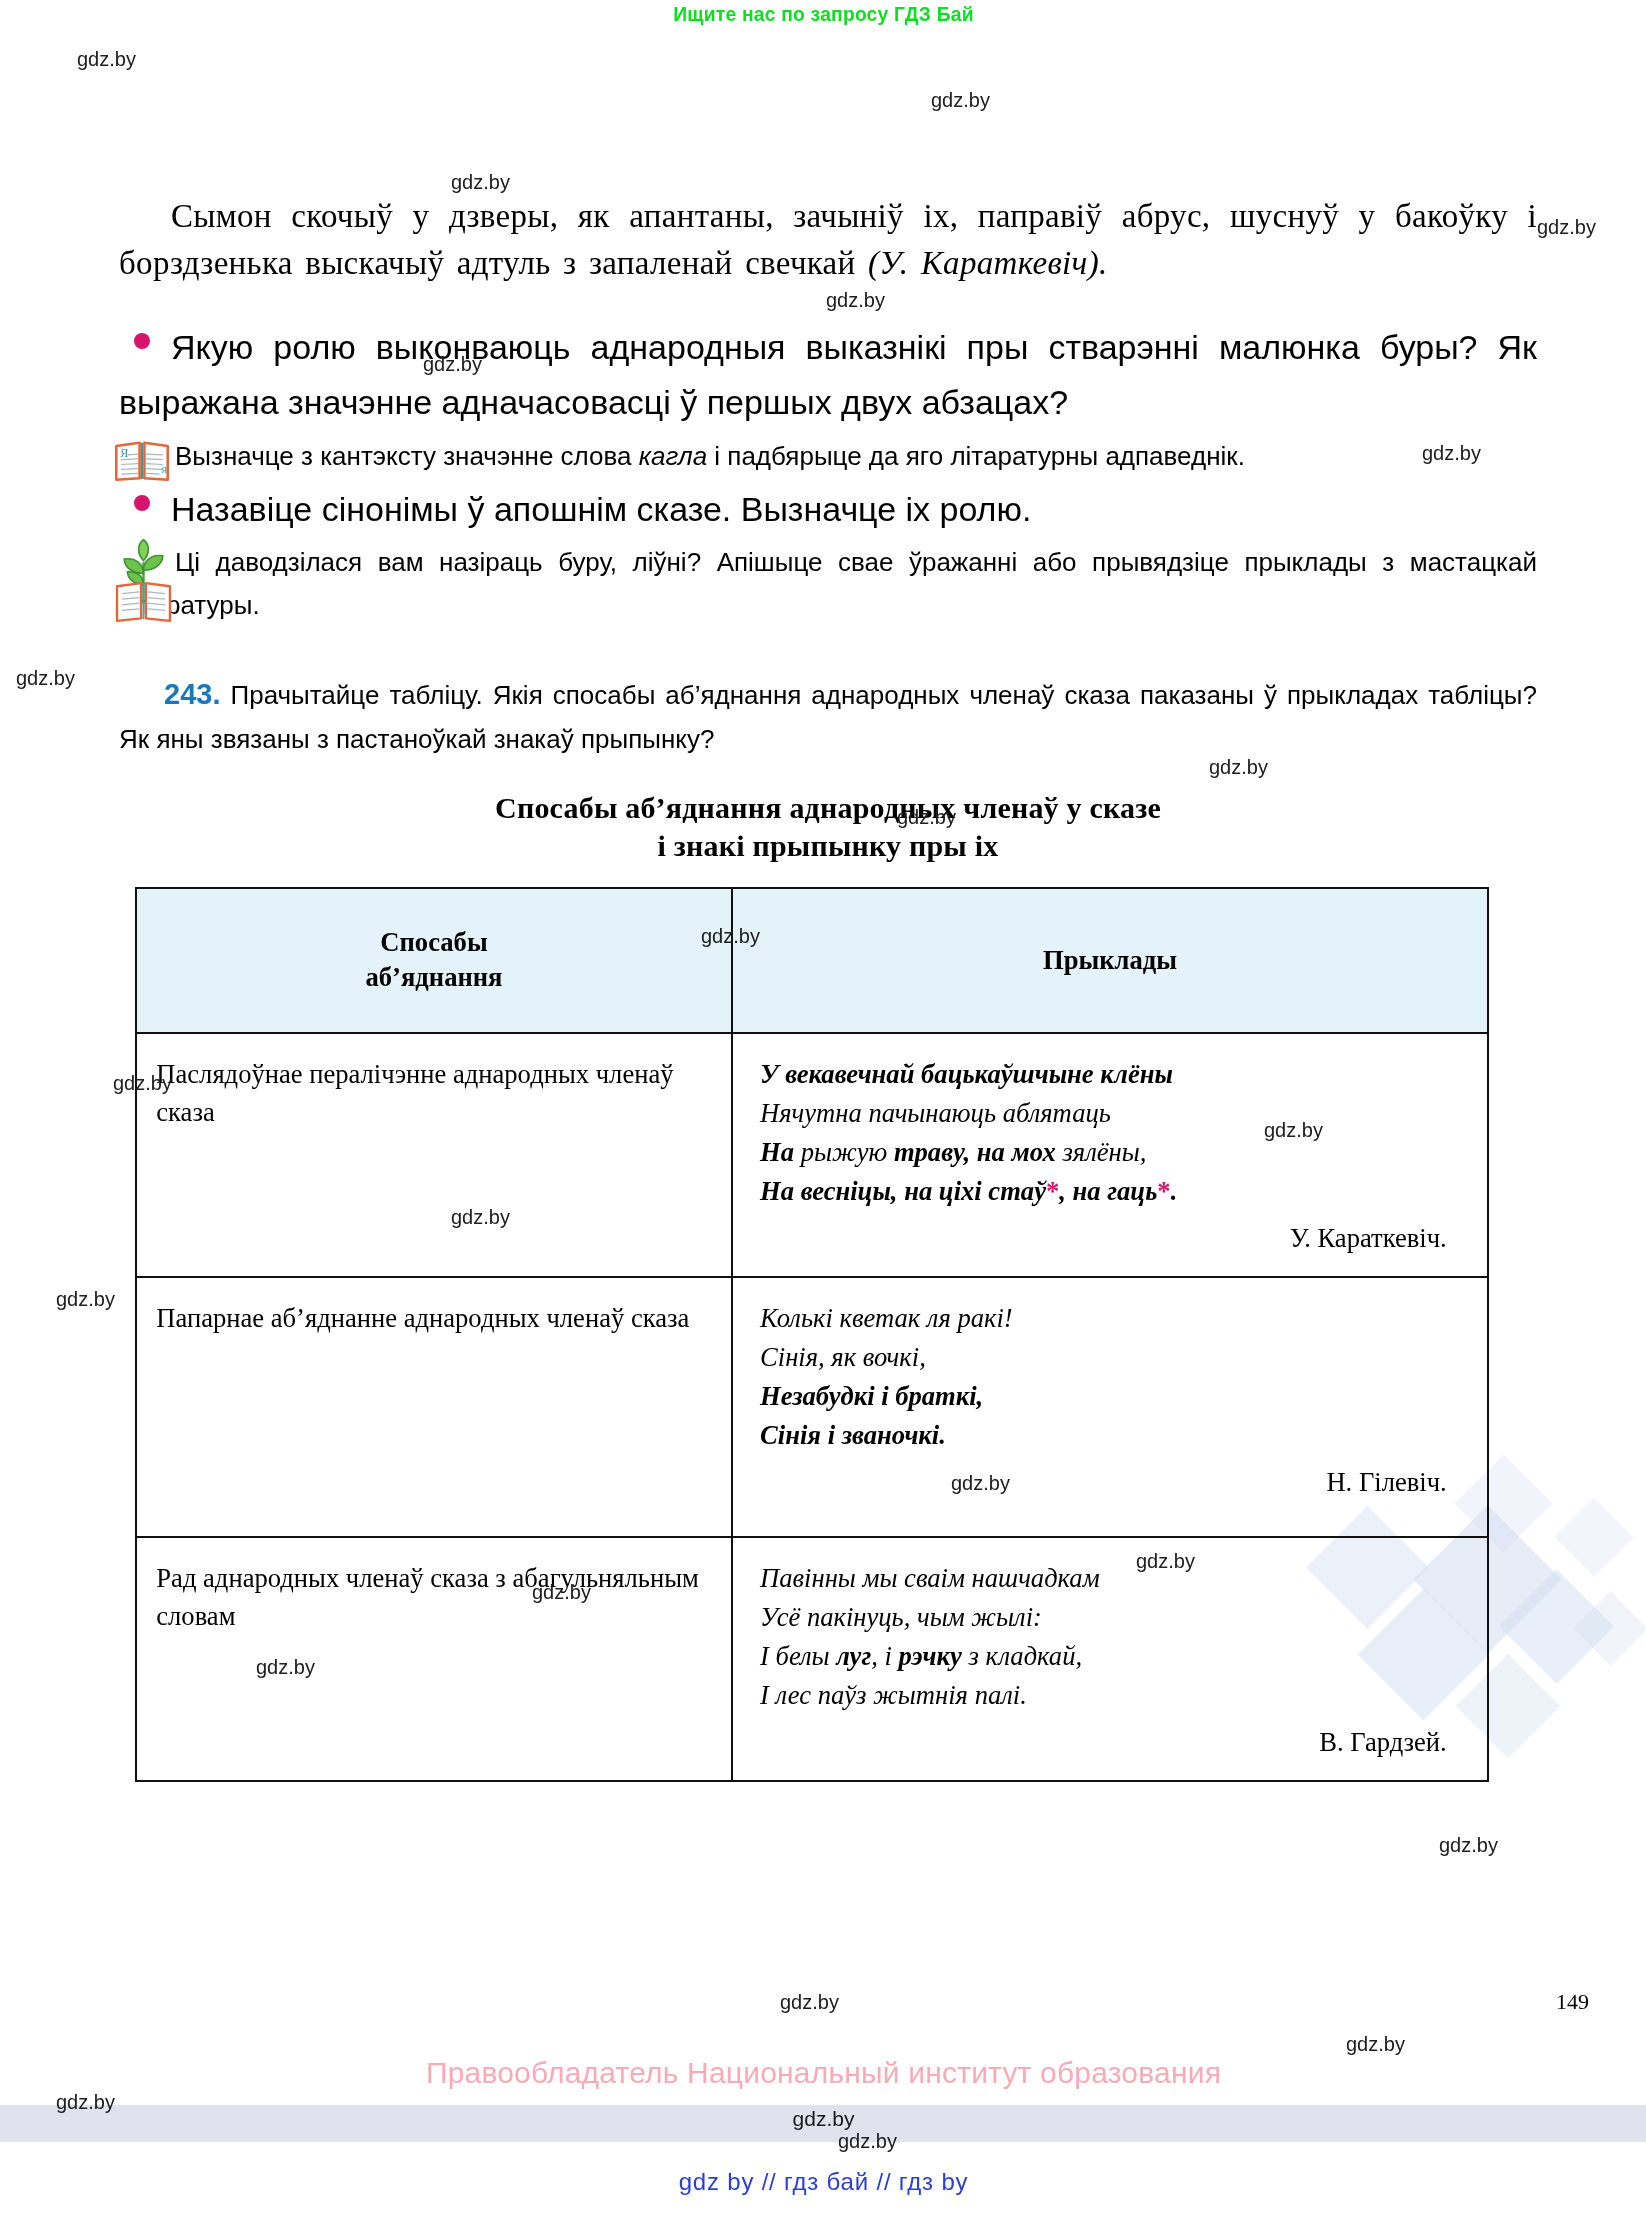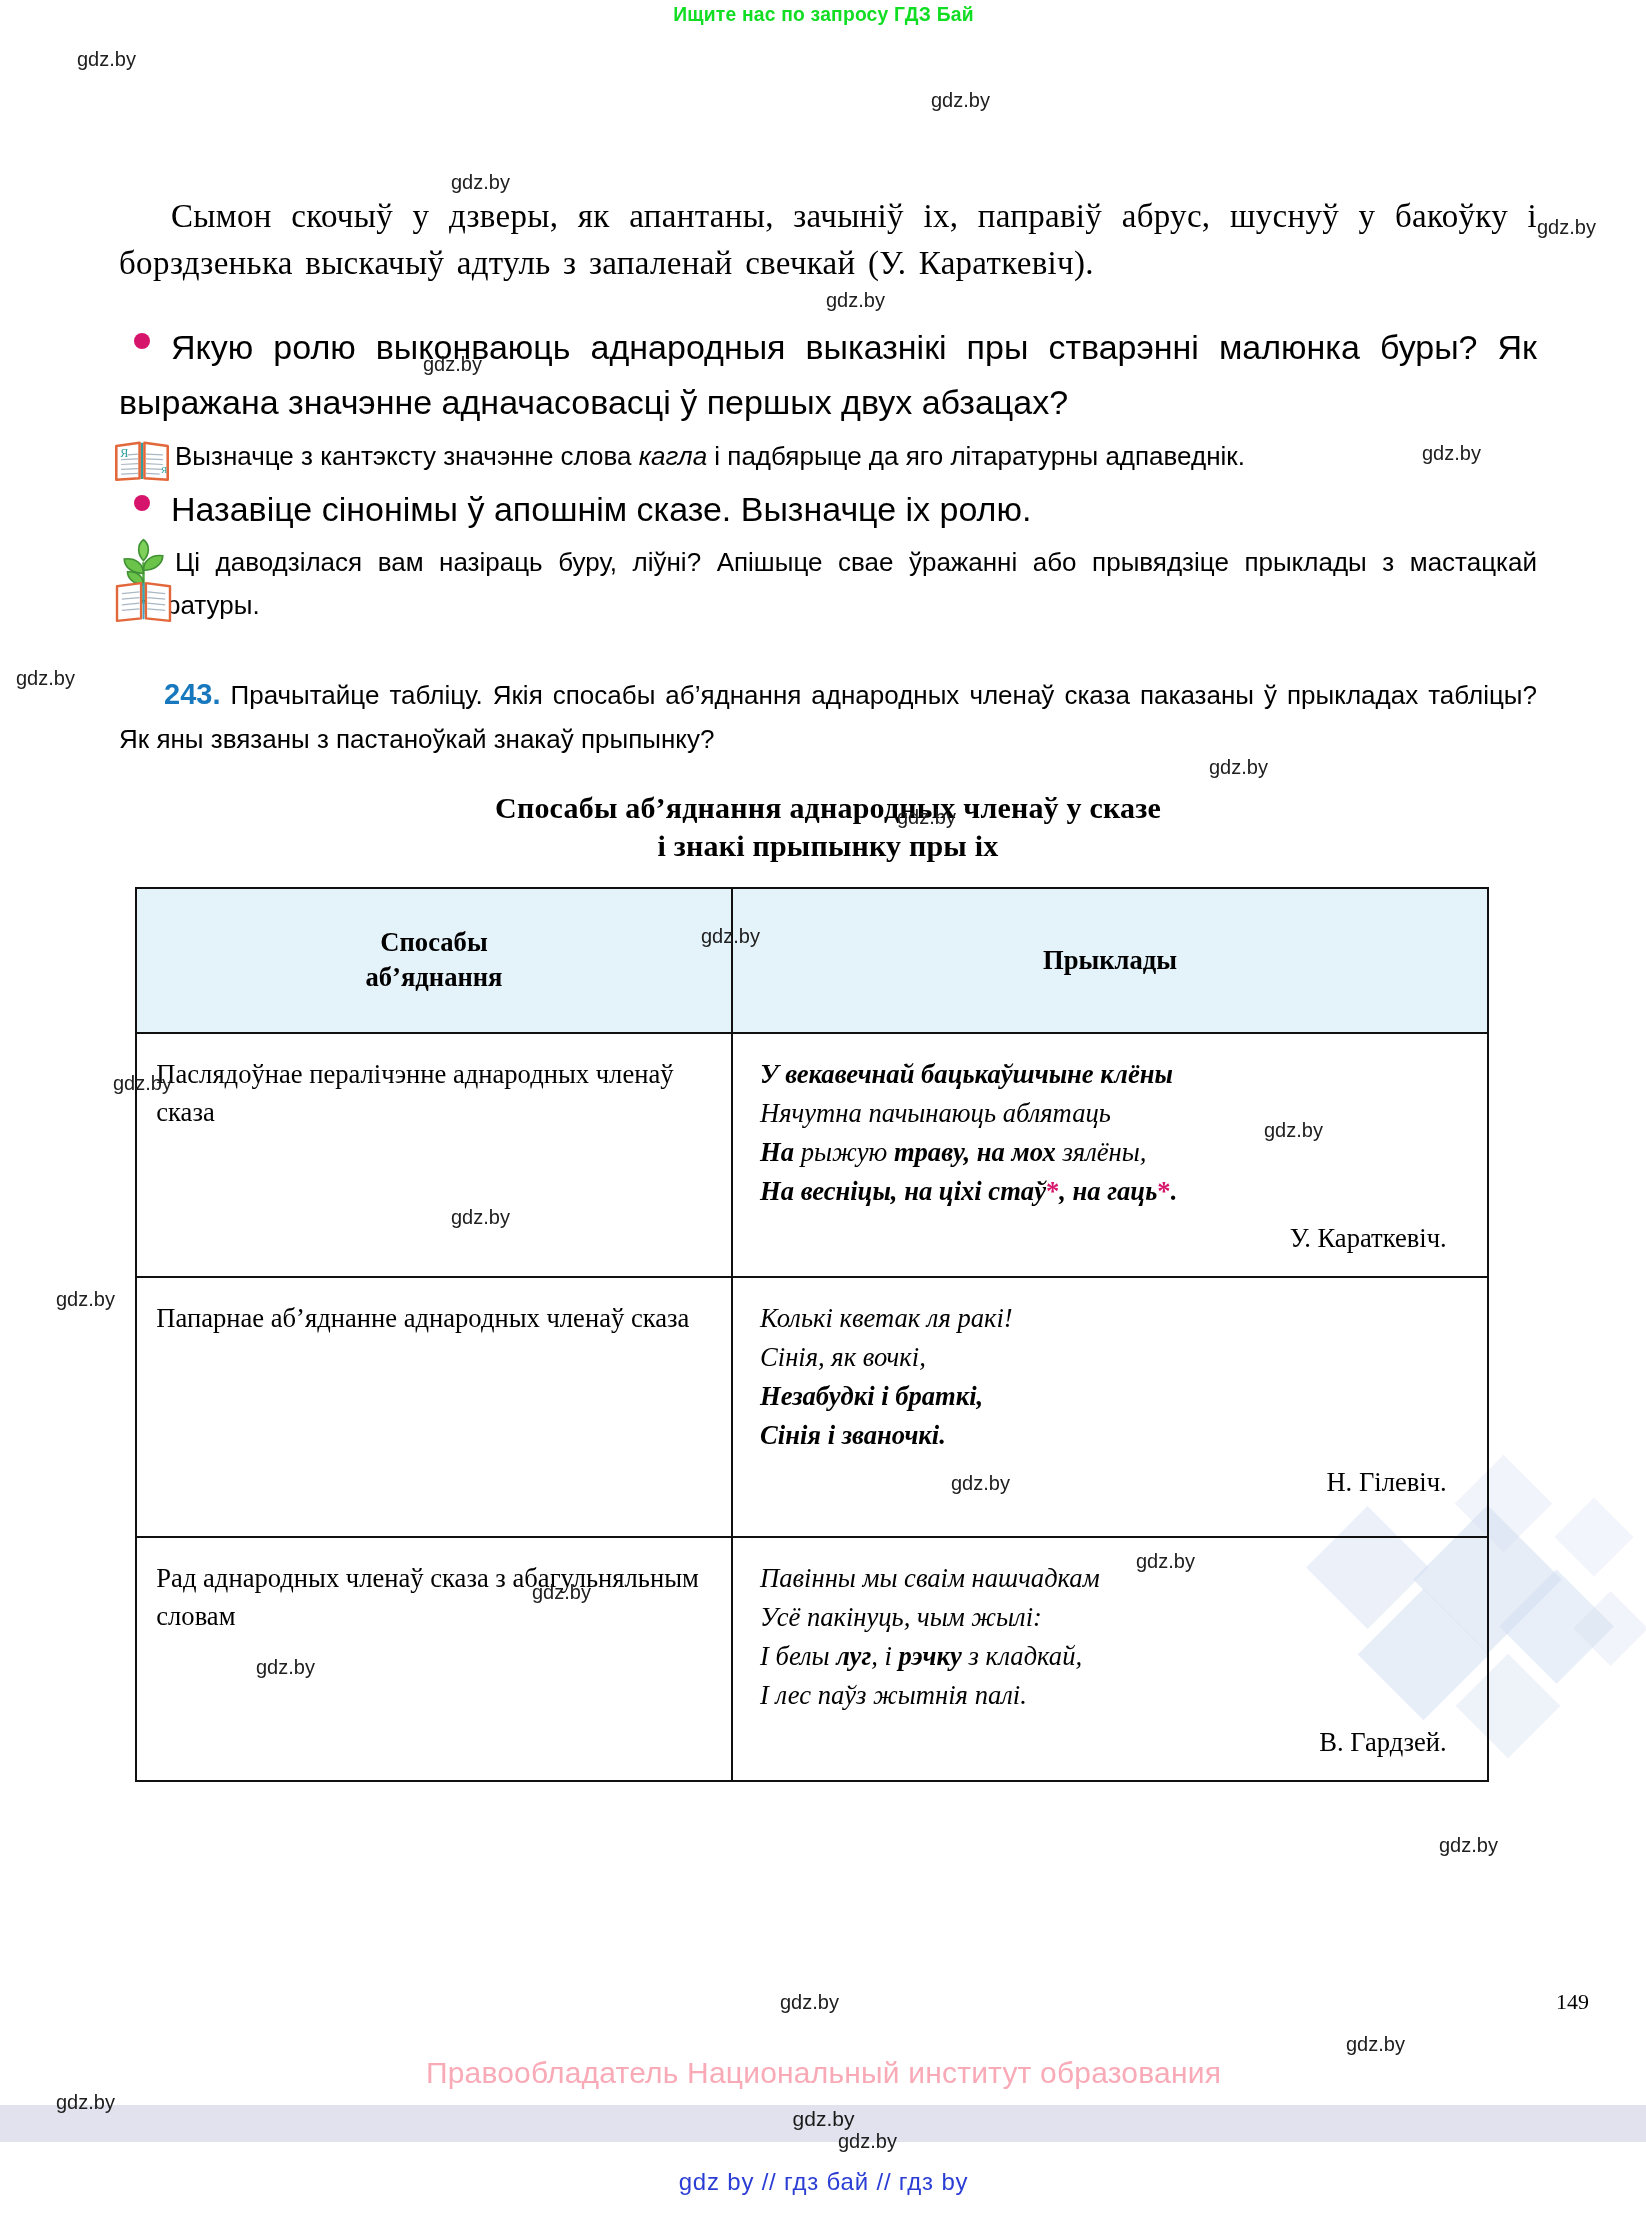--- a/index.html
+++ b/index.html
@@ -70,21 +70,21 @@
   .opening-par {
     font-family: "Liberation Serif", serif;
     font-size: 33px;
     line-height: 1.42;
     text-align: justify;
     text-indent: 52px;
     margin-top: 193px;
     letter-spacing: 0.3px;
     word-spacing: 4px;
   }
-  .opening-par .src { }
+  .opening-par .src { font-style: italic; }
 
   
   .task-list { margin-top: 22.6px; }
   .task {
     position: relative;
     font-size: 34px;
     line-height: 1.62;
     text-align: justify;
     margin-bottom: 4.8px;
     padding-left: 0;

